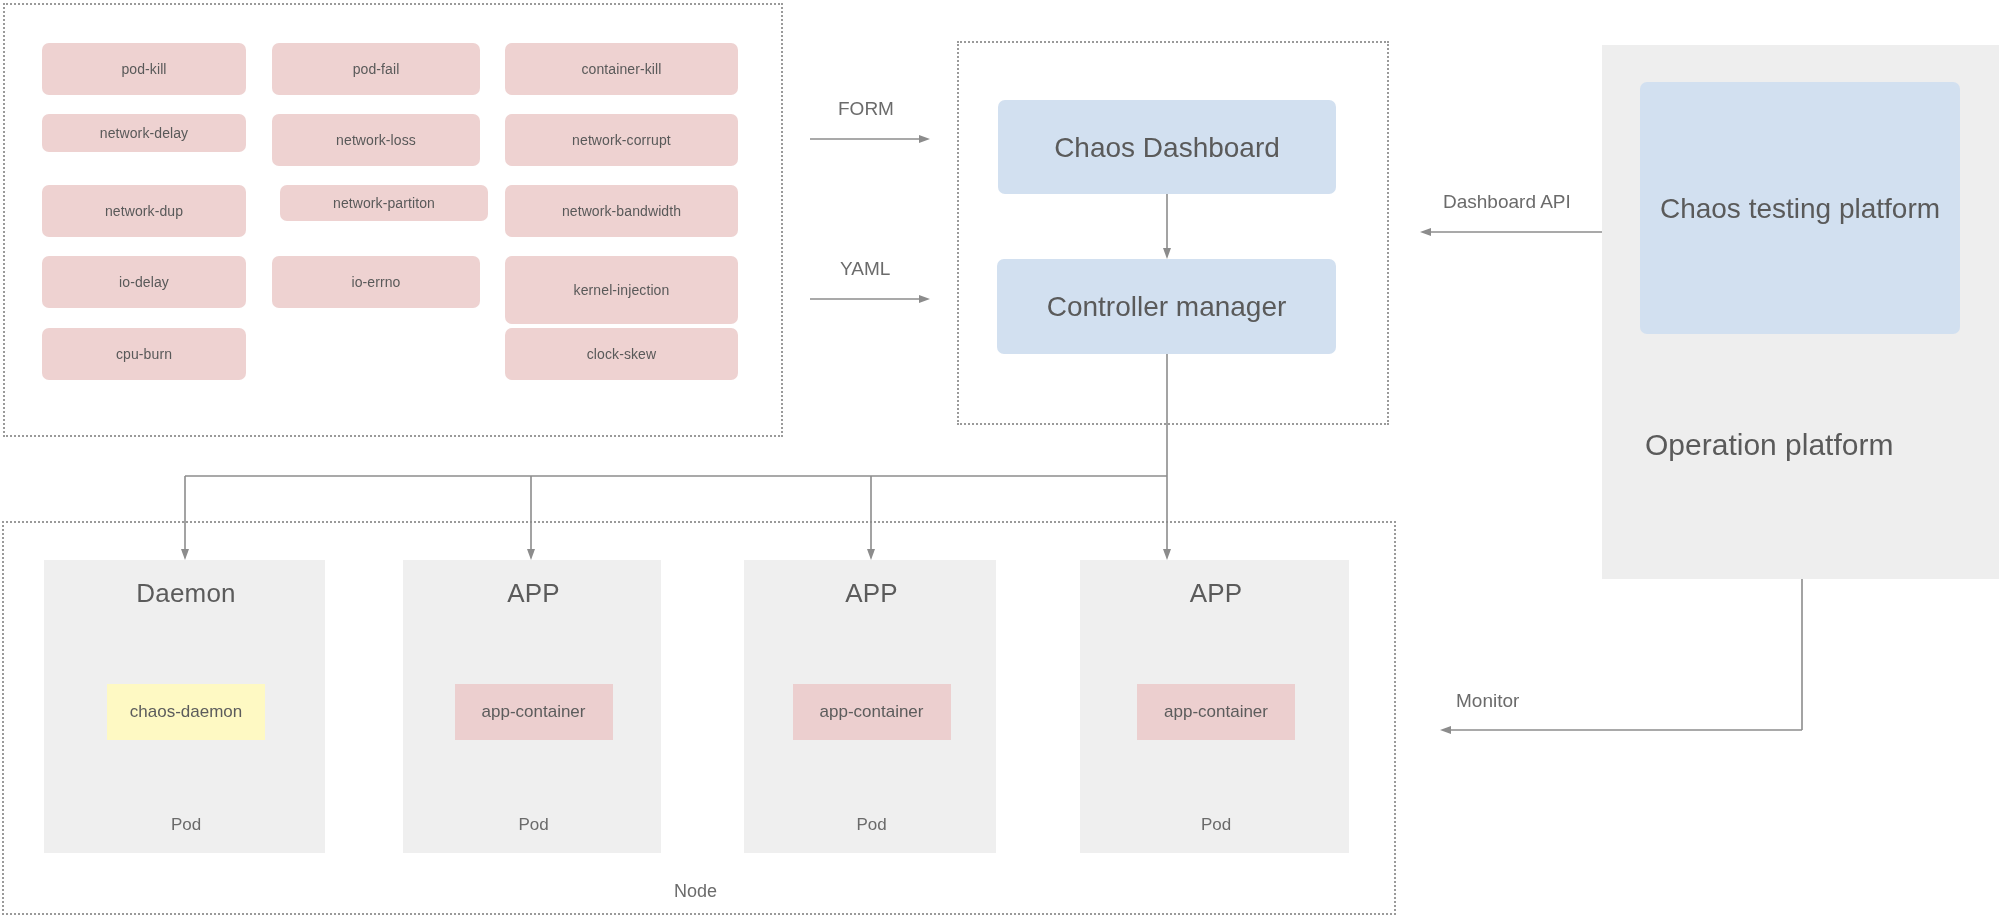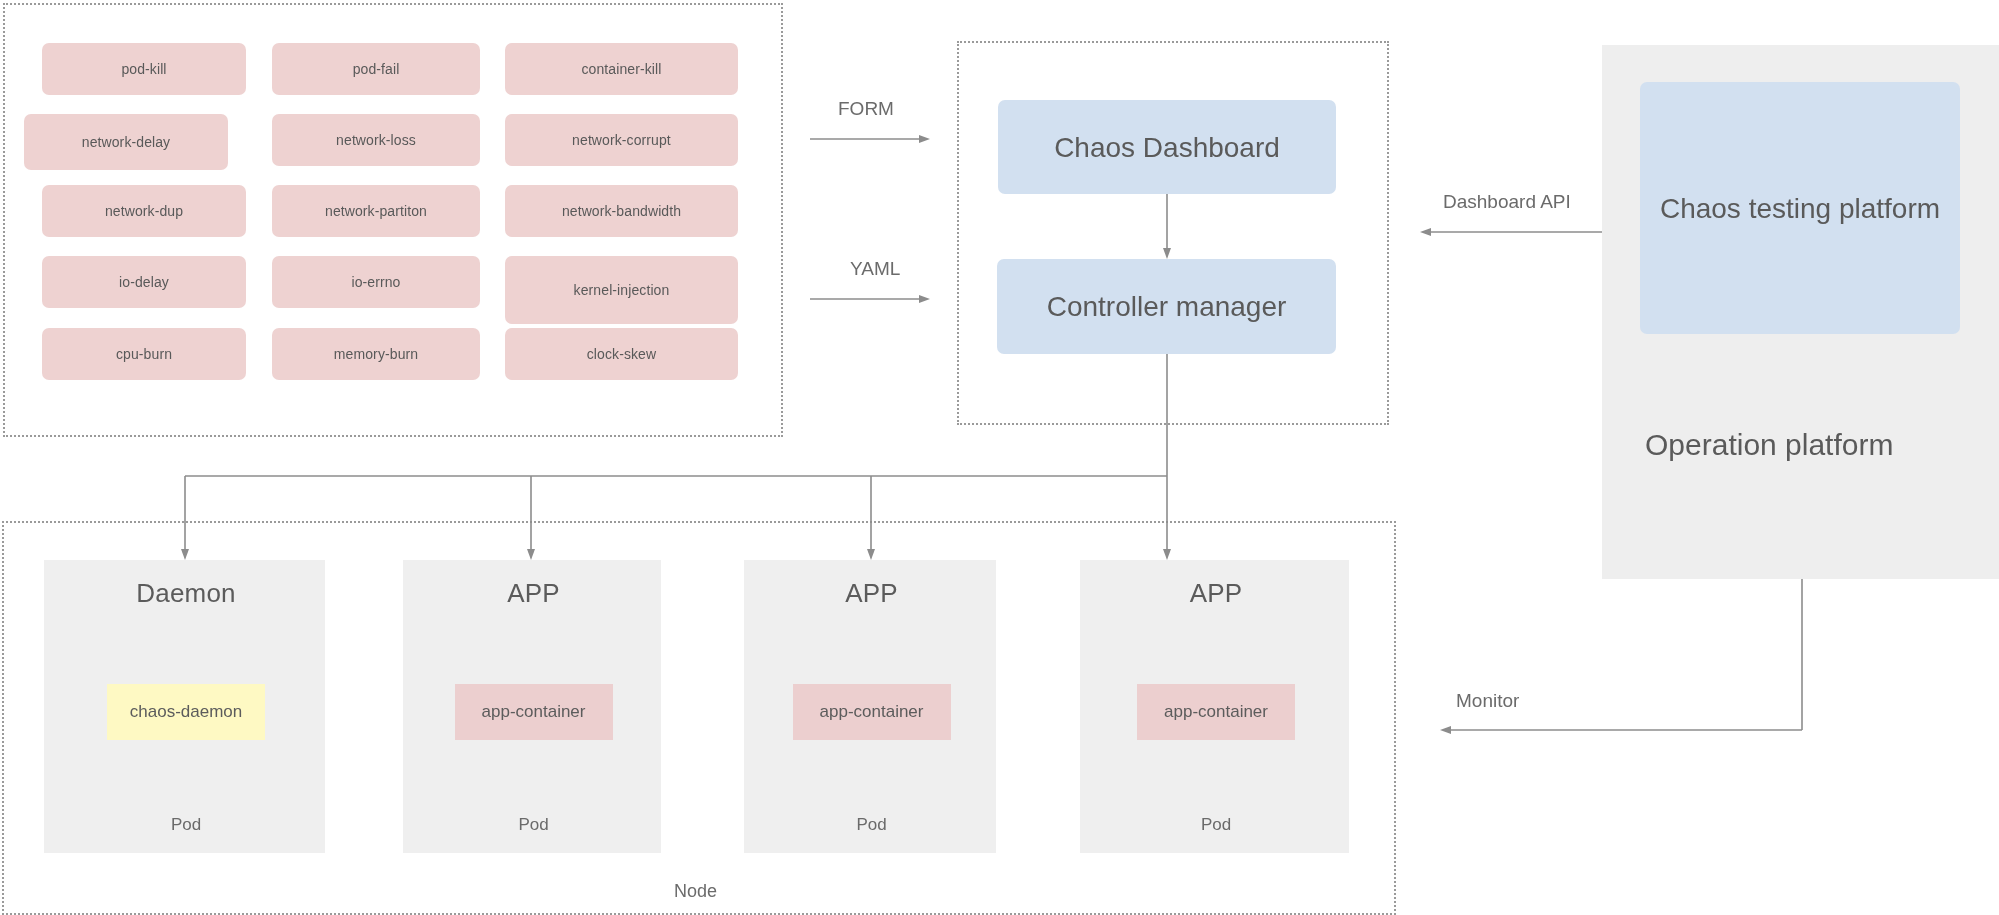--- a/index.html
+++ b/index.html
@@ -143,62 +143,59 @@
   <div class="chip" style="left:42px;  top:43px;  width:204px; height:52px;">
       <span>pod-kill</span>
     </div>
   <div class="chip" style="left:272px; top:43px;  width:208px; height:52px;">
       <span>pod-fail</span>
     </div>
   <div class="chip" style="left:505px; top:43px;  width:233px; height:52px;">
       <span>container-kill</span>
     </div>
 
-  <div class="chip" style="left:24px;  top:114px; width:204px; height:56px;">
+  <div class="chip" style="left:42px;  top:114px; width:204px; height:38px;">
       <span>network-delay</span>
     </div>
   <div class="chip" style="left:272px; top:114px; width:208px; height:52px;">
       <span>network-loss</span>
     </div>
   <div class="chip" style="left:505px; top:114px; width:233px; height:52px;">
       <span>network-corrupt</span>
     </div>
 
   <div class="chip" style="left:42px;  top:185px; width:204px; height:52px;">
       <span>network-dup</span>
     </div>
-  <div class="chip" style="left:272px; top:185px; width:208px; height:52px;">
+  <div class="chip" style="left:280px; top:185px; width:208px; height:36px;">
       <span>network-partiton</span>
     </div>
   <div class="chip" style="left:505px; top:185px; width:233px; height:52px;">
       <span>network-bandwidth</span>
     </div>
 
   <div class="chip" style="left:42px;  top:256px; width:204px; height:52px;">
       <span>io-delay</span>
     </div>
   <div class="chip" style="left:272px; top:256px; width:208px; height:52px;">
       <span>io-errno</span>
     </div>
   <div class="chip" style="left:505px; top:256px; width:233px; height:68px;align-items:center;">
       <span>kernel-injection</span>
     </div>
 
   <div class="chip" style="left:42px;  top:328px; width:204px; height:52px;">
       <span>cpu-burn</span>
     </div>
-  <div class="chip" style="left:272px; top:328px; width:208px; height:52px;">
-      <span>memory-burn</span>
-    </div>
   <div class="chip" style="left:505px; top:328px; width:233px; height:52px;">
       <span>clock-skew</span>
     </div>
 
   <div class="label" style="left:838px; top:98px;">FORM</div>
-  <div class="label" style="left:840px; top:258px;margin-left:10px;">YAML</div>
+  <div class="label" style="left:840px; top:258px;">YAML</div>
 
   <div class="dashed-box" style="left:957px; top:41px; width:432px; height:384px;"></div>
 
   <div class="blue-box" style="left:998px; top:100px; width:338px; height:94px;">
     <span>Chaos Dashboard</span>
   </div>
 
   <div class="blue-box" style="left:997px; top:259px; width:339px; height:95px;">
     <span>Controller manager</span>
   </div>

